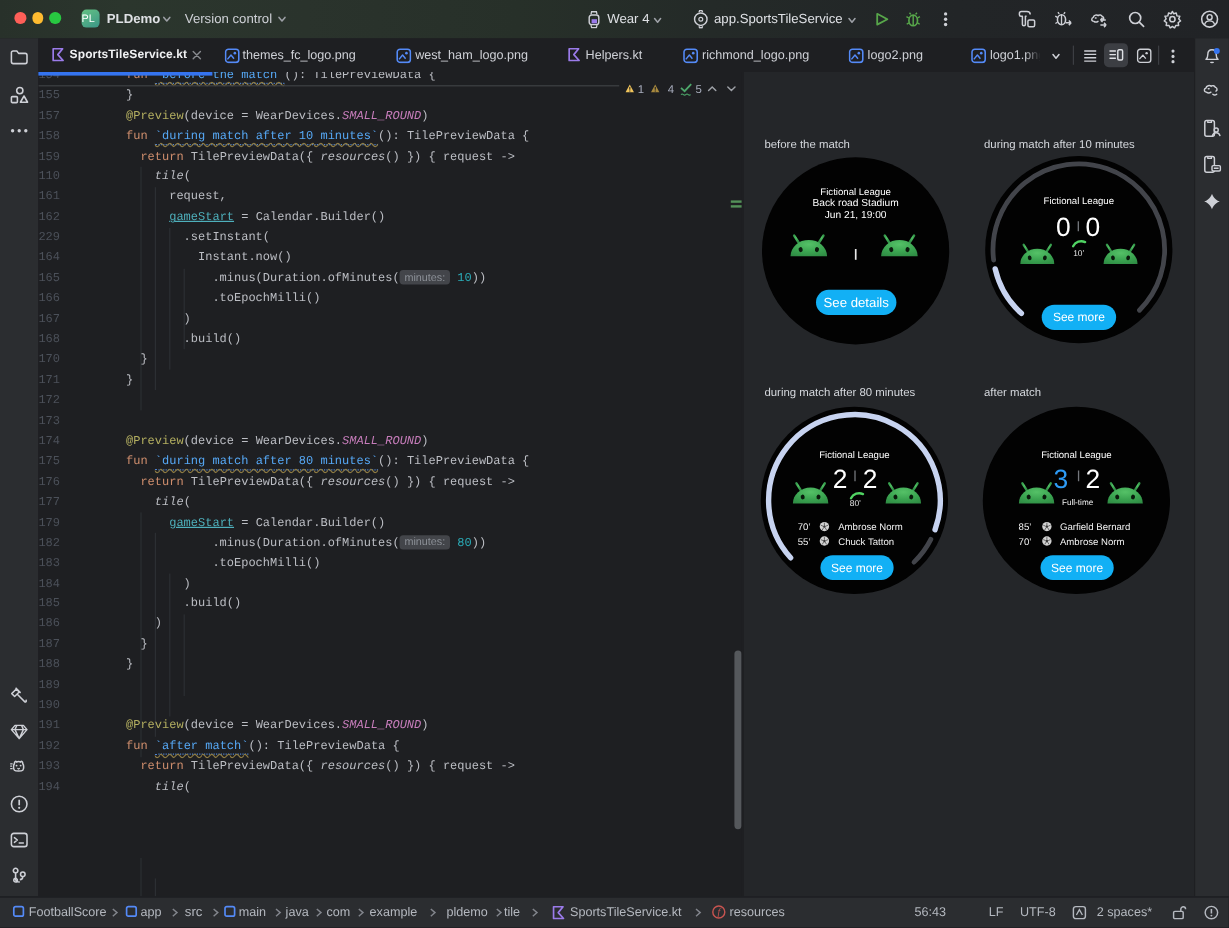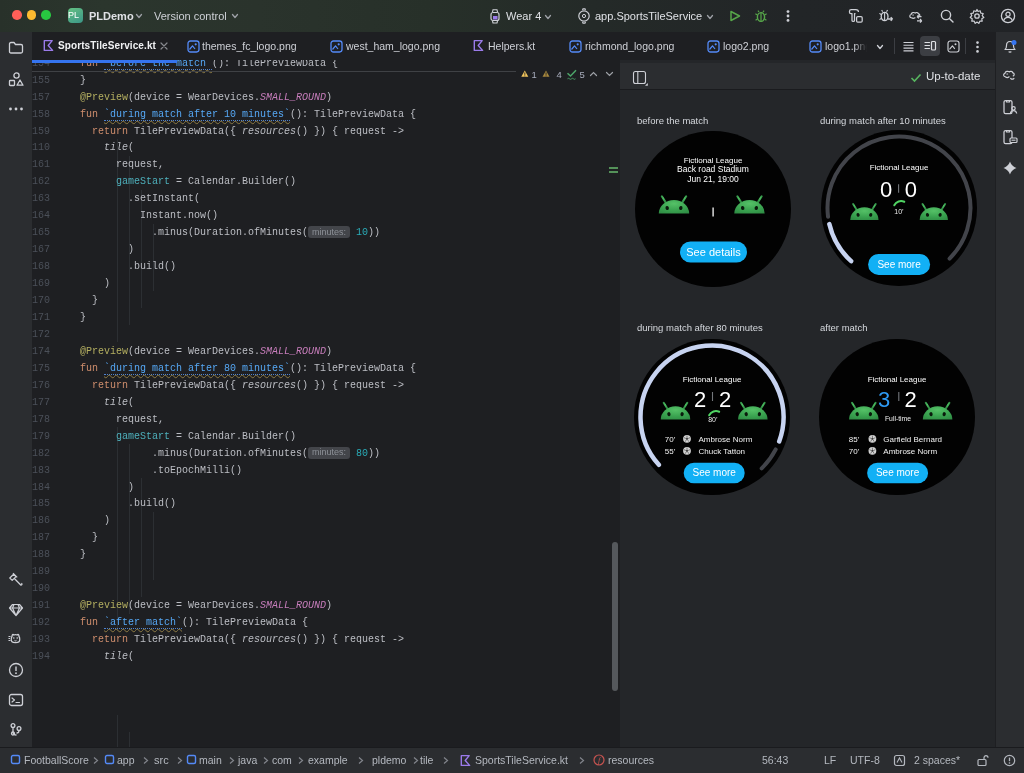--- a/index.html
+++ b/index.html
@@ -1,27 +1,27 @@
 <!DOCTYPE html>
 <html><head><meta charset="utf-8">
 <style>
 * { margin:0; padding:0; box-sizing:content-box; }
 html,body { width:1024px; height:773px; background:#1e1f22; overflow:hidden; }
 body { font-family:"Liberation Sans",sans-serif; position:relative; }
 #code { font-family:"Liberation Mono",monospace; font-size:10px; line-height:16.96px; color:#bcbec4; }
 .cl { height:16.96px; white-space:pre; }
 .ln { display:inline-block; width:28px; text-align:left; color:#4b5059; font-style:normal; }
-.ct { margin-left:20px; }
+.ct { margin-left:45px; }
 i { font-style:normal; }
 .kw { color:#cf8e6d; }
 .ann { color:#b3ae60; }
 .con { color:#c77dbb; font-style:italic; }
 .fn { color:#56a8f5; border-bottom:1px dotted #4e82cf; }
 .fnw { text-decoration:underline wavy #8d7a42 1px; text-underline-offset:3px; text-decoration-skip-ink:none; }
-.na { color:#4eb0bc; }
+.na { color:#4eb0bc;text-decoration:underline; }
 .num { color:#2aacb8; }
 .it { font-style:italic; }
 .hint { display:inline-block; background:#43454a; color:#8c9097; font-size:9px; line-height:11px; border-radius:3px; padding:0.5px 4px; font-family:"Liberation Sans",sans-serif; vertical-align:0.5px; }
 </style></head>
 <body>
 
 <div style="position:absolute;left:0;top:0;width:1024px;height:32px;background:linear-gradient(90deg,#28312a 0%,#2b362d 10%,#2a332c 25%,#273029 42%,#242a28 58%,#222527 78%,#212326 100%)">
 <div style="position:absolute;left:12.2px;top:10.2px;width:9.6px;height:9.6px;border-radius:50%;background:#fe5f58"></div>
 <div style="position:absolute;left:26.7px;top:10.2px;width:9.6px;height:9.6px;border-radius:50%;background:#febb30"></div>
 <div style="position:absolute;left:41.2px;top:10.2px;width:9.6px;height:9.6px;border-radius:50%;background:#28c841"></div>
@@ -178,34 +178,34 @@
 
 <div style="position:absolute;left:0;top:-4.3px">
 <div class="cl"><span class="ln">154</span><span class="ct"><i class="kw">fun</i> <i class="fnw"><i class="fn">`before the match`</i></i>(): TilePreviewData {</span></div>
         <div class="cl"><span class="ln">155</span><span class="ct">}</span></div>
         <div class="cl"><span class="ln">157</span><span class="ct"><i class="ann">@Preview</i>(device = WearDevices.<i class="con">SMALL_ROUND</i>)</span></div>
         <div class="cl"><span class="ln">158</span><span class="ct"><i class="kw">fun</i> <i class="fnw"><i class="fn">`during match after 10 minutes`</i></i>(): TilePreviewData {</span></div>
         <div class="cl"><span class="ln">159</span><span class="ct">  <i class="kw">return</i> TilePreviewData({ <i class="it">resources</i>() }) { request -&gt;</span></div>
         <div class="cl"><span class="ln">110</span><span class="ct">    <i class="it">tile</i>(</span></div>
         <div class="cl"><span class="ln">161</span><span class="ct">      request,</span></div>
         <div class="cl"><span class="ln">162</span><span class="ct">      <i class="na">gameStart</i> = Calendar.Builder()</span></div>
-        <div class="cl"><span class="ln">163</span><span class="ct">        .setInstant(</span></div>
+        <div class="cl"><span class="ln">229</span><span class="ct">        .setInstant(</span></div>
         <div class="cl"><span class="ln">164</span><span class="ct">          Instant.now()</span></div>
         <div class="cl"><span class="ln">165</span><span class="ct">            .minus(Duration.ofMinutes(<i class="hint">minutes:</i> <i class="num">10</i>))</span></div>
+        <div class="cl"><span class="ln">166</span><span class="ct">            .toEpochMilli()</span></div>
         <div class="cl"><span class="ln">167</span><span class="ct">        )</span></div>
         <div class="cl"><span class="ln">168</span><span class="ct">        .build()</span></div>
-        <div class="cl"><span class="ln">169</span><span class="ct">    )</span></div>
         <div class="cl"><span class="ln">170</span><span class="ct">  }</span></div>
         <div class="cl"><span class="ln">171</span><span class="ct">}</span></div>
         <div class="cl"><span class="ln">172</span><span class="ct"></span></div>
+        <div class="cl"><span class="ln">173</span><span class="ct"></span></div>
         <div class="cl"><span class="ln">174</span><span class="ct"><i class="ann">@Preview</i>(device = WearDevices.<i class="con">SMALL_ROUND</i>)</span></div>
         <div class="cl"><span class="ln">175</span><span class="ct"><i class="kw">fun</i> <i class="fnw"><i class="fn">`during match after 80 minutes`</i></i>(): TilePreviewData {</span></div>
         <div class="cl"><span class="ln">176</span><span class="ct">  <i class="kw">return</i> TilePreviewData({ <i class="it">resources</i>() }) { request -&gt;</span></div>
         <div class="cl"><span class="ln">177</span><span class="ct">    <i class="it">tile</i>(</span></div>
-        <div class="cl"><span class="ln">178</span><span class="ct">      request,</span></div>
         <div class="cl"><span class="ln">179</span><span class="ct">      <i class="na">gameStart</i> = Calendar.Builder()</span></div>
         <div class="cl"><span class="ln">182</span><span class="ct">            .minus(Duration.ofMinutes(<i class="hint">minutes:</i> <i class="num">80</i>))</span></div>
         <div class="cl"><span class="ln">183</span><span class="ct">            .toEpochMilli()</span></div>
         <div class="cl"><span class="ln">184</span><span class="ct">        )</span></div>
         <div class="cl"><span class="ln">185</span><span class="ct">        .build()</span></div>
         <div class="cl"><span class="ln">186</span><span class="ct">    )</span></div>
         <div class="cl"><span class="ln">187</span><span class="ct">  }</span></div>
         <div class="cl"><span class="ln">188</span><span class="ct">}</span></div>
         <div class="cl"><span class="ln">189</span><span class="ct"></span></div>
         <div class="cl"><span class="ln">190</span><span class="ct"></span></div>
@@ -299,31 +299,20 @@
 <div style="position:absolute;left:933px;top:6px;width:1px;height:16px;background:#3c3e43"></div>
 <svg style="position:absolute;left:939px;top:7.5px" width="13" height="14" viewBox="0 0 13 14">
       <circle cx="6.5" cy="2.6" r="1.3" fill="#ced0d6"></circle>
       <circle cx="6.5" cy="7" r="1.3" fill="#ced0d6"></circle>
       <circle cx="6.5" cy="11.4" r="1.3" fill="#ced0d6"></circle>
     </svg>
 </div>
 <div style="position:absolute;left:32px;top:60px;width:145px;height:3px;background:#3574f0"></div>
 
 <div style="position:absolute;left:620px;top:60px;width:375px;height:687px;background:#242629">
-<div style="position:absolute;left:0;top:2.5px;width:375px;height:26.5px;background:#2b2d30;border-bottom:1px solid #1a1b1e">
-<svg style="position:absolute;left:12px;top:7px" width="16" height="16" viewBox="0 0 16 16">
-        <rect x="1.5" y="1.5" width="12" height="12" rx="2" fill="none" stroke="#ced0d6" stroke-width="1.1"></rect>
-        <line x1="5.8" y1="1.5" x2="5.8" y2="13.5" stroke="#ced0d6" stroke-width="1.1"></line>
-        <path d="M13 15.8 L15.8 15.8 L15.8 13 Z" fill="#ced0d6"></path>
-      </svg>
-<svg style="position:absolute;left:290px;top:9px" width="12" height="12" viewBox="0 0 12 12">
-        <path d="M1.5 6 L4.5 9 L10.5 2.5" fill="none" stroke="#57b55f" stroke-width="1.6"></path>
-      </svg>
-<div style="position:absolute;left:306px;top:7.5px;font-size:11.5px;color:#dfe1e5">Up-to-date</div>
-</div>
 <div style="position:absolute;left:17px;top:54.5px;font-size:9.5px;color:#d5d8dd">before the match</div>
 <div style="position:absolute;left:200px;top:54.5px;font-size:9.5px;color:#d5d8dd">during match after 10 minutes</div>
 <div style="position:absolute;left:17px;top:262px;font-size:9.5px;color:#d5d8dd">during match after 80 minutes</div>
 <div style="position:absolute;left:200px;top:262px;font-size:9.5px;color:#d5d8dd">after match</div>
 </div>
 <svg style="position:absolute;left:633px;top:128.5px" width="160" height="160" viewBox="0 0 160 160">
     <defs>
 <radialGradient id="ag1" cx="50%" cy="28%" r="85%">
 <stop offset="0%" stop-color="#55c167"></stop>
         <stop offset="55%" stop-color="#3aa350"></stop>

